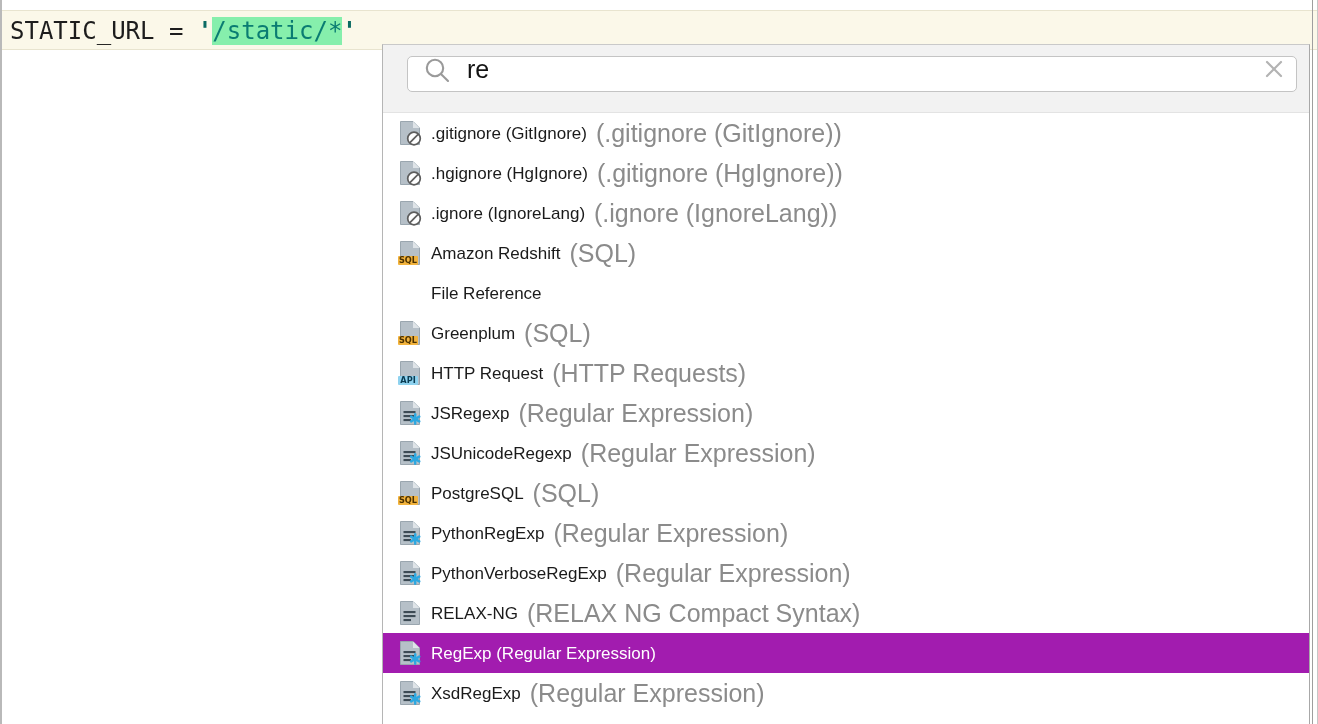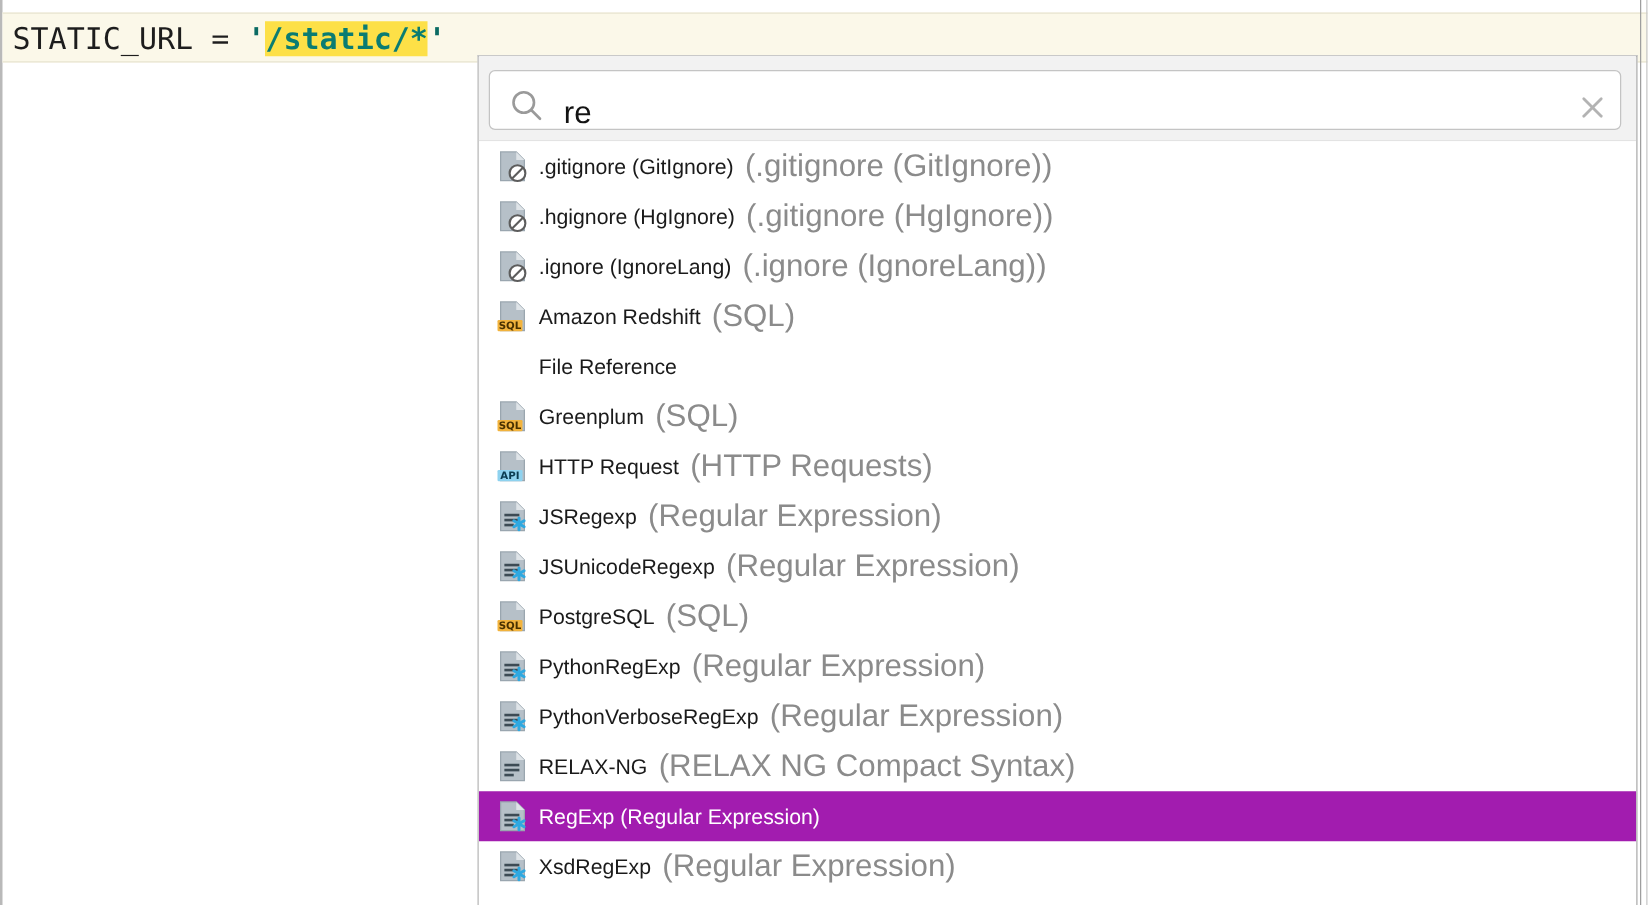--- a/index.html
+++ b/index.html
@@ -43,21 +43,21 @@
     height: 34px;
     line-height: 34px;
     white-space: pre;
     font-family: "DejaVu Sans Mono", "Liberation Mono", monospace;
     font-size: 24px;
     letter-spacing: 0px;
     color: #1c1c1c;
   }
   .tok-plain  { color: #1d1d1d; }
   .tok-quote  { color: #0b6b63; font-weight: bold; }
-  .tok-sel    { color: #0a7c72; font-weight: bold; background: #fde047; }
+  .tok-sel    { color: #0a7c72; font-weight: normal; background: #86efac; }
 
   
   #popup {
     position: absolute;
     left: 382px;
     top: 44px;
     width: 928px;
     height: 680px;
     background: #ffffff;
     border-left: 1px solid #b5b5b5;
@@ -68,28 +68,29 @@
   }
   #popup-header {
     height: 68px;
     background: #f2f2f2;
     box-sizing: border-box;
     padding: 11px 12px 9px 8px;
     border-bottom: 1px solid #e3e3e3;
     position: relative;
   }
   .search-box {
-    height: 48px;
+    height: 36px;
     background: #ffffff;
     border: 1px solid #c4c4c4;
     border-radius: 5px;
     box-sizing: border-box;
     display: flex;
-    align-items: flex-end;
+    align-items: flex-start;
     padding: 0 10px 0 16px;
+    margin-left: 16px;
   }
   .search-icon { flex: 0 0 auto; display: block; margin-right: 16px; }
   .search-input-text {
     flex: 1 1 auto;
     font-size: 25px;
     color: #131313;
     line-height: 1;
     white-space: pre;
     overflow: hidden;
     font-family: "Liberation Sans", sans-serif;

